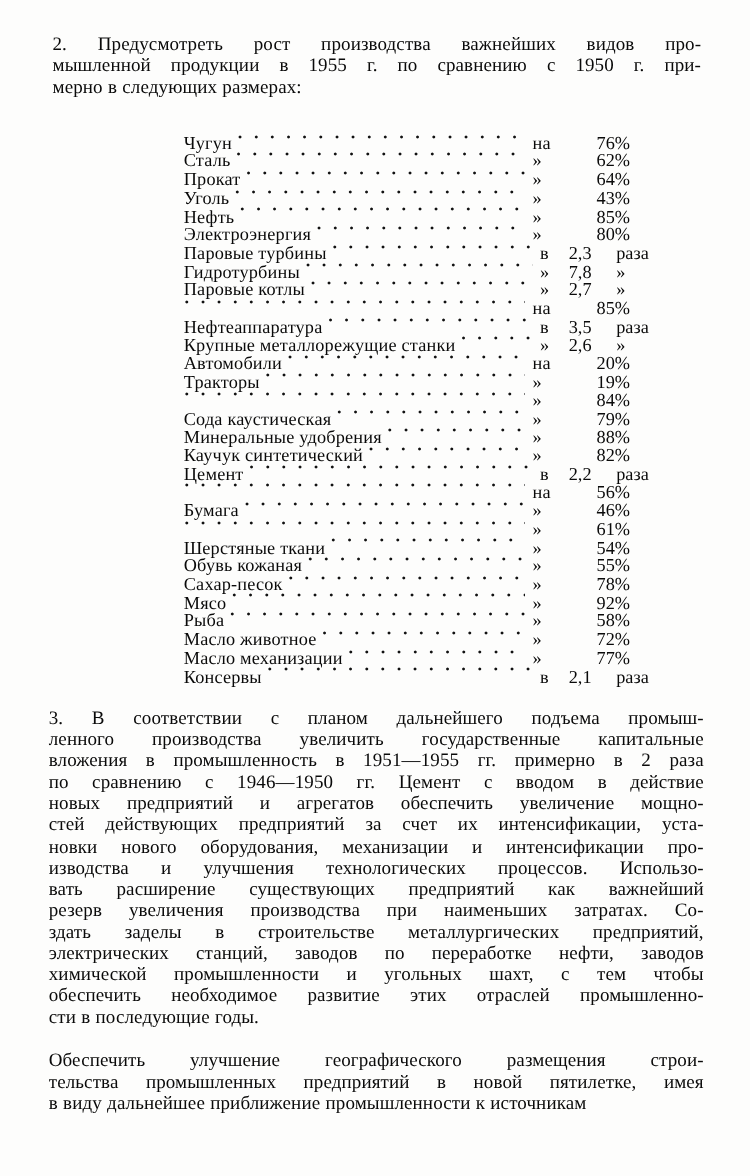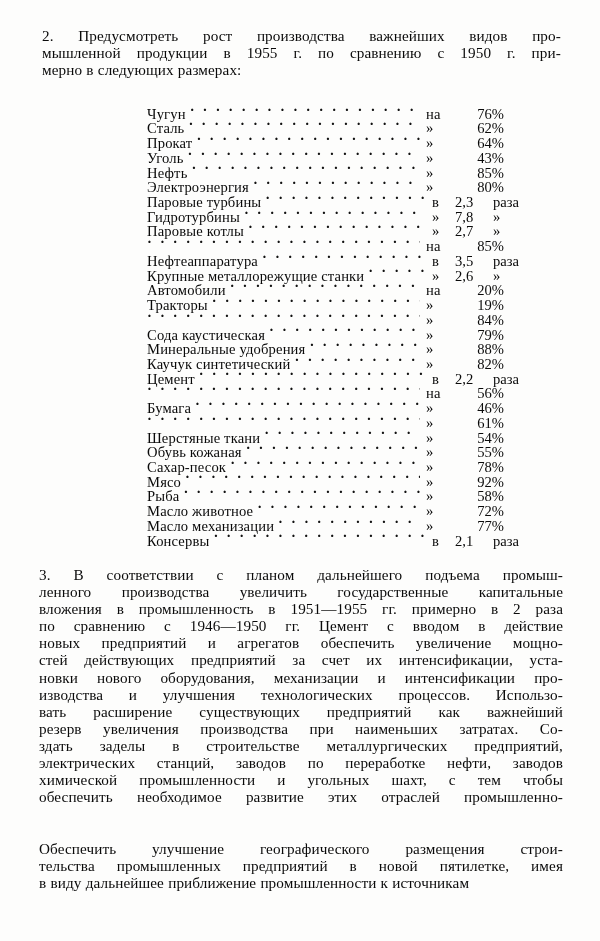--- a/index.html
+++ b/index.html
@@ -496,20 +496,21 @@
         <span>чтобы</span>
       </div>
       <div class="jl">
         <span>обеспечить</span>
         <span>необходимое</span>
         <span>развитие</span>
         <span>этих</span>
         <span>отраслей</span>
         <span>промышленно-</span>
       </div>
+      <div class="last">сти в последующие годы.</div>
     </div>
 
   <div class="para" id="para-4">
       <div class="jl">
         <span>Обеспечить</span>
         <span>улучшение</span>
         <span>географического</span>
         <span>размещения</span>
         <span>строи-</span>
       </div>

